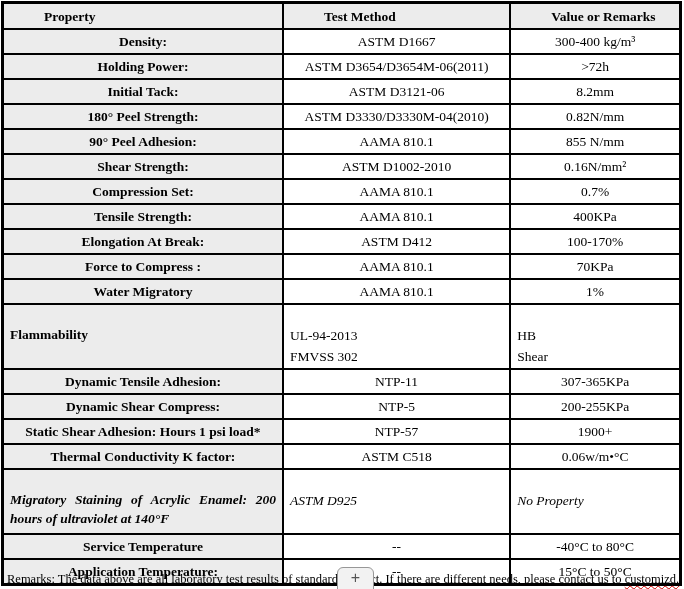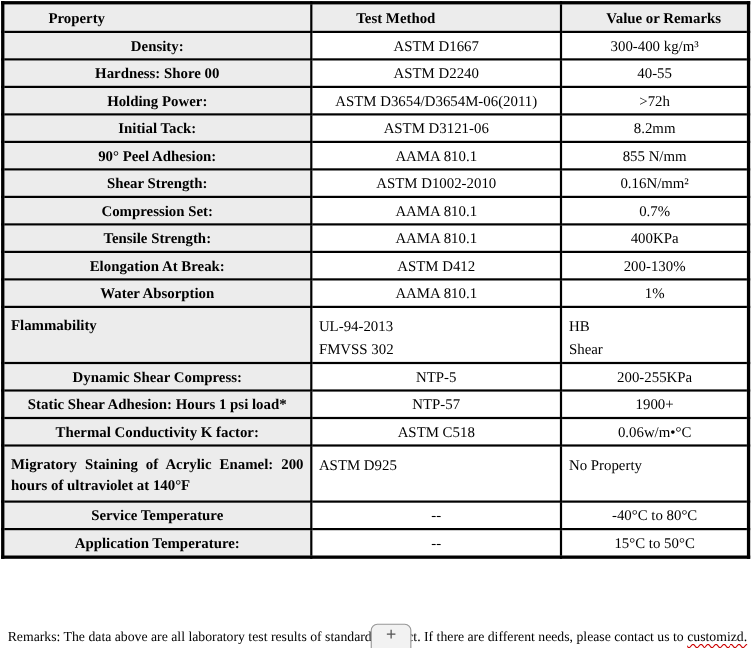--- a/index.html
+++ b/index.html
@@ -39,23 +39,23 @@
   .col-meth  { width: 227px; }
   .col-val   { width: 170px; }
   .shade { background: #ececec; }
   td.prop-cell {
     font-weight: bold;
     text-align: justify;
     background: #ececec;
     margin-left: 12px;
   }
   tr.single td { height: 21px; text-align: center; }
-  tr.multi td { vertical-align: top; padding-top: 6px; }
+  tr.multi td { vertical-align: top; padding-top: 20px; }
   tr.multi .line { line-height: 21px; }
-  tr.tall2 td { height: 42px; }
+  tr.tall2 td { height: 42px; font-style: italic; }
   .remarks {
     position: absolute;
     left: 7px;
     top: 572px;
     width: 676px;
     font-size: 12.5px;
     line-height: 15px;
     white-space: nowrap;
     color: #000000;
   }
@@ -106,47 +106,47 @@
         <tr class="single">
           <td class="prop-cell">Density:</td>
           <td>
             <div class="line">ASTM D1667</div>
           </td>
           <td>
             <div class="line">300-400 kg/m³</div>
           </td>
         </tr>
         <tr class="single">
-          <td class="prop-cell">Hardness: Shore 00</td>
-          <td>
-            <div class="line">ASTM D2240</div>
-          </td>
-          <td>
-            <div class="line">40-55</div>
-          </td>
-        </tr>
-        <tr class="single">
           <td class="prop-cell">Holding Power:</td>
           <td>
             <div class="line">ASTM D3654/D3654M-06(2011)</div>
           </td>
           <td>
             <div class="line">&gt;72h</div>
           </td>
         </tr>
         <tr class="single">
           <td class="prop-cell">Initial Tack:</td>
           <td>
             <div class="line">ASTM D3121-06</div>
           </td>
           <td>
             <div class="line">8.2mm</div>
           </td>
         </tr>
         <tr class="single">
+          <td class="prop-cell">180° Peel Strength:</td>
+          <td>
+            <div class="line">ASTM D3330/D3330M-04(2010)</div>
+          </td>
+          <td>
+            <div class="line">0.82N/mm</div>
+          </td>
+        </tr>
+        <tr class="single">
           <td class="prop-cell">90° Peel Adhesion:</td>
           <td>
             <div class="line">AAMA 810.1</div>
           </td>
           <td>
             <div class="line">855 N/mm</div>
           </td>
         </tr>
         <tr class="single">
           <td class="prop-cell">Shear Strength:</td>
@@ -174,44 +174,62 @@
           <td>
             <div class="line">400KPa</div>
           </td>
         </tr>
         <tr class="single">
           <td class="prop-cell">Elongation At Break:</td>
           <td>
             <div class="line">ASTM D412</div>
           </td>
           <td>
-            <div class="line">200-130%</div>
-          </td>
-        </tr>
-        <tr class="single">
-          <td class="prop-cell">Water Absorption</td>
+            <div class="line">100-170%</div>
+          </td>
+        </tr>
+        <tr class="single">
+          <td class="prop-cell">Force to Compress :</td>
+          <td>
+            <div class="line">AAMA 810.1</div>
+          </td>
+          <td>
+            <div class="line">70KPa</div>
+          </td>
+        </tr>
+        <tr class="single">
+          <td class="prop-cell">Water Migratory</td>
           <td>
             <div class="line">AAMA 810.1</div>
           </td>
           <td>
             <div class="line">1%</div>
           </td>
         </tr>
         <tr class="multi">
           <td class="prop-cell">Flammability</td>
           <td>
             <div class="line">UL-94-2013</div>
             <div class="line">FMVSS 302</div>
           </td>
           <td>
             <div class="line">HB</div>
             <div class="line">Shear</div>
           </td>
         </tr>
         <tr class="single">
+          <td class="prop-cell">Dynamic Tensile Adhesion:</td>
+          <td>
+            <div class="line">NTP-11</div>
+          </td>
+          <td>
+            <div class="line">307-365KPa</div>
+          </td>
+        </tr>
+        <tr class="single">
           <td class="prop-cell">Dynamic Shear Compress:</td>
           <td>
             <div class="line">NTP-5</div>
           </td>
           <td>
             <div class="line">200-255KPa</div>
           </td>
         </tr>
         <tr class="single">
           <td class="prop-cell">Static Shear Adhesion: Hours 1 psi load*</td>

